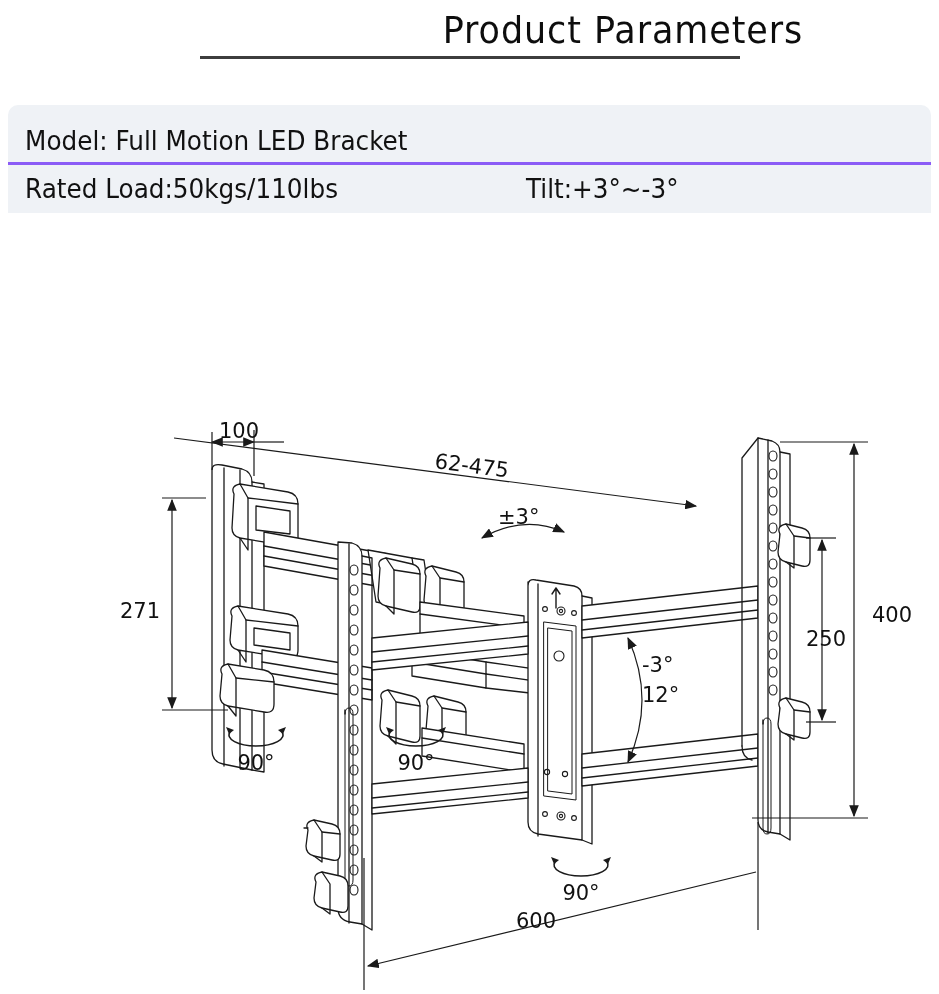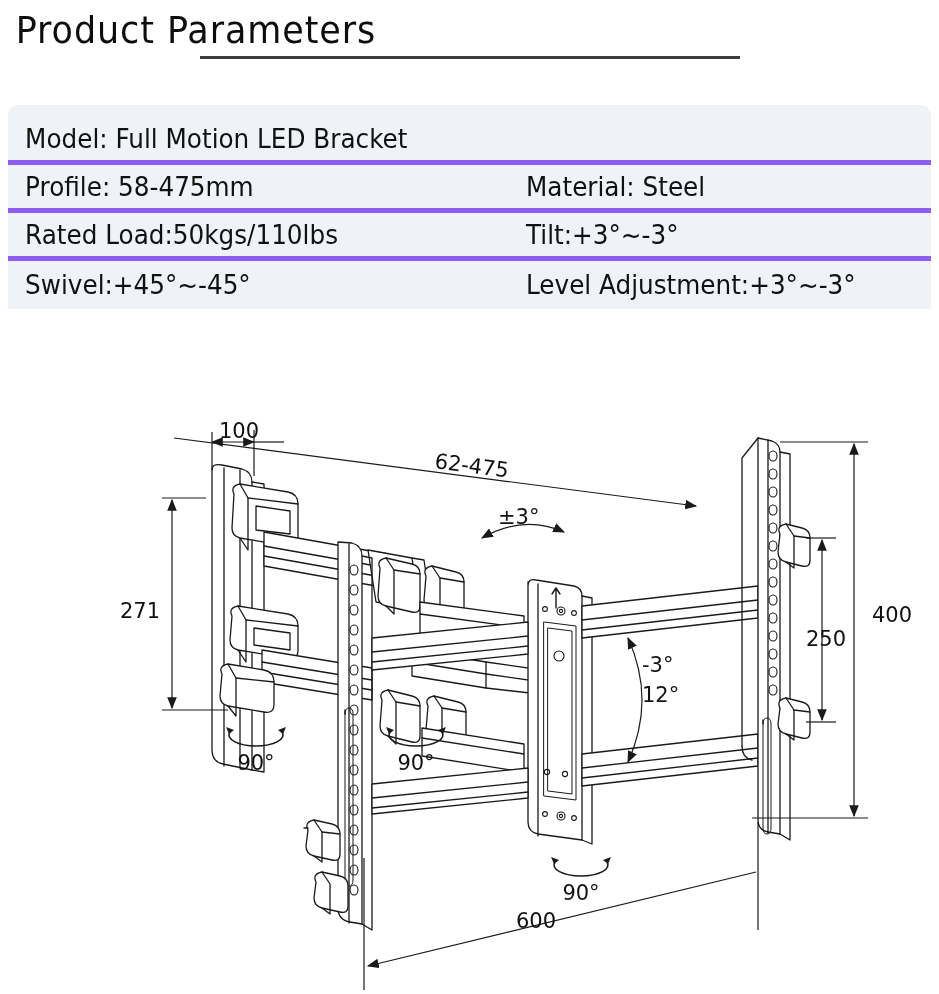--- a/index.html
+++ b/index.html
@@ -8,21 +8,21 @@
     background:#ffffff;
     font-family:"DejaVu Sans", sans-serif;
     overflow:hidden;
     position:relative;
   }
   .page{position:relative;width:939px;height:994px;}
 
   
   .title-wrap{
     position:absolute;left:0;top:0;width:819px;height:60px;
-    display:flex;align-items:center;justify-content:flex-start;
+    display:flex;align-items:center;justify-content:flex-end;
   }
   .title{
     font-family:"DejaVu Sans", sans-serif;
     font-size:38px;
     letter-spacing:1px;
     color:#0d0d0d;
     font-weight:400;
     transform:scaleX(0.92);
   }
   .title-rule{
@@ -35,21 +35,21 @@
     position:absolute;left:8px;top:105px;width:923px;
     background:#eff2f6;
     border-radius:10px 10px 0 0;
     overflow:hidden;
   }
   .spec-row{
     position:relative;
     display:flex;
     align-items:center;
     height:48px;
-    border-bottom:5px solid #8b5cf6;
+    border-bottom:3px solid #8b5cf6;
     box-sizing:border-box;
   }
   .spec-row:last-child{border-bottom:none;}
   .spec-row.first{height:60px;align-items:flex-end;padding-bottom:6px;}
   .cell{
     font-size:26px;
     color:#111;
     white-space:nowrap;
     font-family:"DejaVu Sans", sans-serif;
     transform:scaleX(0.95);
@@ -79,34 +79,26 @@
     <div class="title">Product Parameters</div>
   </div>
   <div class="title-rule"></div>
 
   <div class="spec-table">
 
     <div class="spec-row first">
       <div class="cell cell-full">Model:  Full Motion LED Bracket</div>
     </div>
 
-    <div class="spec-row">
-      <div class="cell cell-left">Profile: 58-475mm</div>
-      <div class="cell cell-right">Material: Steel</div>
-    </div>
 
     <div class="spec-row">
       <div class="cell cell-left">Rated Load:50kgs/110lbs</div>
       <div class="cell cell-right">Tilt:+3°~-3°</div>
     </div>
 
-    <div class="spec-row">
-      <div class="cell cell-left">Swivel:+45°~-45°</div>
-      <div class="cell cell-right">Level Adjustment:+3°~-3°</div>
-    </div>
 
 
   </div>
 
   <div class="diagram">
     <svg width="939" height="584" viewBox="0 0 939 584" xmlns="http://www.w3.org/2000/svg">
       <defs>
         <marker id="ah" markerWidth="10" markerHeight="8" refX="9" refY="4" orient="auto">
           <path d="M0,0 L10,4 L0,8 z" fill="#1a1a1a"></path>
         </marker>

